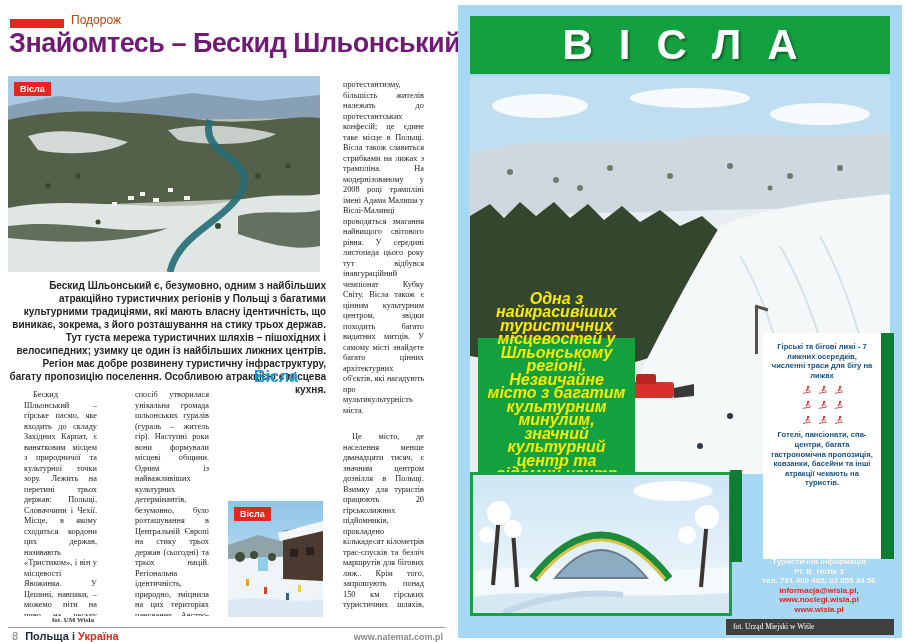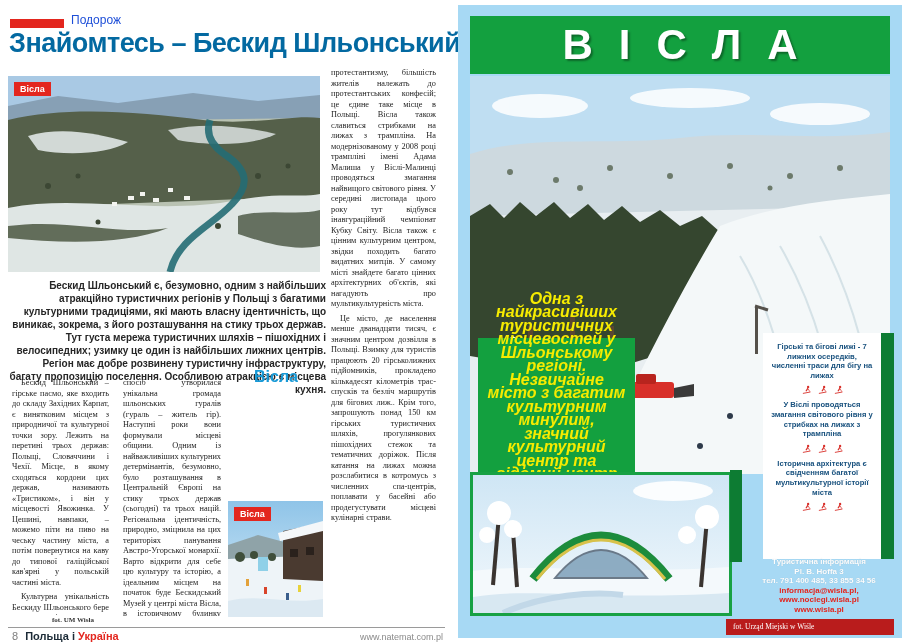--- a/index.html
+++ b/index.html
@@ -1,48 +1,48 @@
 <!DOCTYPE html>
 <html><head>
 <meta charset="utf-8">
 <style>
   html,body{margin:0;padding:0;background:#ddd;}
   .canvas{position:relative;width:905px;height:642px;background:#fff;overflow:hidden;
           font-family:"Liberation Serif",serif;color:#1c1c1c;}
   
   .kicker-bar{position:absolute;left:10px;top:19px;width:54px;height:9px;background:#e3261e;}
   .kicker{position:absolute;left:71px;top:13px;font-family:"Liberation Sans",sans-serif;
-          font-size:12px;color:#1d4ed8;}
+          font-size:12px;color:#c2410c;}
   .article-title{position:absolute;left:9px;top:28px;margin:0;font-family:"Liberation Sans",sans-serif;
-          font-weight:bold;font-size:27px;color:#0369a1;letter-spacing:-0.5px;white-space:nowrap;}
+          font-weight:bold;font-size:27px;color:#701a75;letter-spacing:-0.5px;white-space:nowrap;}
   figure{margin:0;}
   .main-photo{position:absolute;left:8px;top:76px;width:312px;height:196px;overflow:hidden;}
   .photo-tag{position:absolute;top:6px;left:6px;background:#e3261e;color:#fff;
           font-family:"Liberation Sans",sans-serif;font-weight:bold;font-size:9px;padding:2px 6px;}
   .lead{position:absolute;left:8px;top:279px;width:318px;margin:0;font-family:"Liberation Sans",sans-serif;
           font-weight:bold;font-size:10px;line-height:13px;color:#262626;text-align:right;}
   .col{position:absolute;font-size:8.3px;line-height:10.5px;text-align:justify;}
-  .col p{margin:4px;}
+  .col p{margin:16px;}
   .indent{text-indent:9px;}
   .col1{left:8px;top:374px;width:105px;height:242px;overflow:hidden;}
   .col2{left:119px;top:374px;width:106px;height:242px;overflow:hidden;}
   .col3{left:229px;top:372px;width:94px;}
   .col3-heading{margin:0 0 4px 0;font-family:"Liberation Sans",sans-serif;font-weight:bold;
           font-size:16px;color:#1899d6;text-align:center;}
   .col3-photo{position:absolute;left:228px;top:501px;width:95px;height:116px;overflow:hidden;}
   .col4{left:327px;top:64px;width:113px;height:548px;overflow:hidden;}
   .credit-left{position:absolute;left:8px;top:616px;font-size:7px;font-weight:bold;color:#333;padding-left:44px;}
   .footer-rule{position:absolute;left:8px;top:627px;width:437px;border-top:1px solid #9a9a9a;}
   .footer-left{position:absolute;left:12px;top:630px;font-family:"Liberation Sans",sans-serif;
           font-weight:bold;font-size:11px;}
   .page-num{color:#7f7f7f;font-weight:normal;margin-right:4px;}
   .brand-dark{color:#1b2a36;}
   .brand-red{color:#e3261e;}
   .footer-url{position:absolute;right:462px;top:632px;font-family:"Liberation Sans",sans-serif;
-          font-size:9px;color:#8a8a8a;}
+          font-size:9px;color:#8a8a8a;font-weight:bold;}
   
   .ad{position:absolute;left:458px;top:5px;width:444px;height:633px;background:#a7d9f4;}
   .ad-banner{position:absolute;left:12px;top:11px;width:420px;height:58px;background:#13a03f;
           color:#fff;font-family:"Liberation Sans",sans-serif;font-weight:bold;font-size:42px;
           line-height:58px;text-align:center;letter-spacing:26px;text-indent:26px;
           text-shadow:2px 2px 2px rgba(0,0,0,.35);}
   .ad-photo{position:absolute;left:12px;top:71px;width:420px;height:398px;overflow:hidden;}
   .promo{position:absolute;left:20px;top:333px;width:157px;height:137px;background:#13a03f;
           color:#f6eb00;font-family:"Liberation Sans",sans-serif;font-weight:bold;font-style:italic;
           font-size:16px;line-height:13.5px;text-align:center;display:flex;align-items:center;
@@ -55,21 +55,21 @@
   .skier-row{display:flex;justify-content:center;gap:7px;margin:5px 0;}
   .skier-row svg{display:block;}
   .arch-photo{position:absolute;left:12px;top:467px;width:262px;height:144px;border:3px solid #18a144;
           box-sizing:border-box;overflow:hidden;background:#eaf4fb;}
   .strip2{position:absolute;left:272px;top:465px;width:12px;height:92px;background:#0d7c33;}
   .contact{position:absolute;left:288px;top:552px;width:146px;text-align:center;
           font-family:"Liberation Sans",sans-serif;font-weight:bold;font-size:8px;line-height:9.6px;}
   .contact div{margin:0;}
   .c-white{color:#fdfdfd;text-shadow:0 0 1px rgba(0,0,0,.15);}
   .c-red{color:#e3261e;}
-  .credit-strip{position:absolute;left:268px;top:614px;width:168px;height:16px;background:#b91c1c;
+  .credit-strip{position:absolute;left:268px;top:614px;width:168px;height:16px;background:#404040;
           color:#fff;font-family:"Liberation Serif",serif;font-size:7.5px;line-height:16px;
           padding-left:7px;box-sizing:border-box;}
 </style>
 </head>
 <body>
 
 <div class="canvas">
 
   <section>
     <span class="kicker-bar"></span>
@@ -250,62 +250,61 @@
             <path d="M6.8 3.6 L8.6 6.8" stroke="#d8302a" stroke-width=".8" fill="none"></path>
             <path d="M1 8.8 L9.4 7.2" stroke="#d8302a" stroke-width="1" fill="none"></path>
           </svg>
         <svg width="9" height="10" viewBox="0 0 10 10">
             <circle cx="6.8" cy="1.6" r="1.3" fill="#d8302a"></circle>
             <path d="M6.6 3 L4.4 6.4" stroke="#d8302a" stroke-width="1.4" fill="none"></path>
             <path d="M6.8 3.6 L8.6 6.8" stroke="#d8302a" stroke-width=".8" fill="none"></path>
             <path d="M1 8.8 L9.4 7.2" stroke="#d8302a" stroke-width="1" fill="none"></path>
           </svg>
       </div>
-      <p>У Віслі проводяться змагання світового рівня у стрибках на лижах з трампліна</p>
       <div class="skier-row">
         <svg width="9" height="10" viewBox="0 0 10 10">
             <circle cx="6.8" cy="1.6" r="1.3" fill="#d8302a"></circle>
             <path d="M6.6 3 L4.4 6.4" stroke="#d8302a" stroke-width="1.4" fill="none"></path>
             <path d="M6.8 3.6 L8.6 6.8" stroke="#d8302a" stroke-width=".8" fill="none"></path>
             <path d="M1 8.8 L9.4 7.2" stroke="#d8302a" stroke-width="1" fill="none"></path>
           </svg>
         <svg width="9" height="10" viewBox="0 0 10 10">
             <circle cx="6.8" cy="1.6" r="1.3" fill="#d8302a"></circle>
             <path d="M6.6 3 L4.4 6.4" stroke="#d8302a" stroke-width="1.4" fill="none"></path>
             <path d="M6.8 3.6 L8.6 6.8" stroke="#d8302a" stroke-width=".8" fill="none"></path>
             <path d="M1 8.8 L9.4 7.2" stroke="#d8302a" stroke-width="1" fill="none"></path>
           </svg>
         <svg width="9" height="10" viewBox="0 0 10 10">
             <circle cx="6.8" cy="1.6" r="1.3" fill="#d8302a"></circle>
             <path d="M6.6 3 L4.4 6.4" stroke="#d8302a" stroke-width="1.4" fill="none"></path>
             <path d="M6.8 3.6 L8.6 6.8" stroke="#d8302a" stroke-width=".8" fill="none"></path>
             <path d="M1 8.8 L9.4 7.2" stroke="#d8302a" stroke-width="1" fill="none"></path>
           </svg>
       </div>
-      <p>Історична архітектура є свідченням багатої мультикультурної історії міста</p>
       <div class="skier-row">
         <svg width="9" height="10" viewBox="0 0 10 10">
             <circle cx="6.8" cy="1.6" r="1.3" fill="#d8302a"></circle>
             <path d="M6.6 3 L4.4 6.4" stroke="#d8302a" stroke-width="1.4" fill="none"></path>
             <path d="M6.8 3.6 L8.6 6.8" stroke="#d8302a" stroke-width=".8" fill="none"></path>
             <path d="M1 8.8 L9.4 7.2" stroke="#d8302a" stroke-width="1" fill="none"></path>
           </svg>
         <svg width="9" height="10" viewBox="0 0 10 10">
             <circle cx="6.8" cy="1.6" r="1.3" fill="#d8302a"></circle>
             <path d="M6.6 3 L4.4 6.4" stroke="#d8302a" stroke-width="1.4" fill="none"></path>
             <path d="M6.8 3.6 L8.6 6.8" stroke="#d8302a" stroke-width=".8" fill="none"></path>
             <path d="M1 8.8 L9.4 7.2" stroke="#d8302a" stroke-width="1" fill="none"></path>
           </svg>
         <svg width="9" height="10" viewBox="0 0 10 10">
             <circle cx="6.8" cy="1.6" r="1.3" fill="#d8302a"></circle>
             <path d="M6.6 3 L4.4 6.4" stroke="#d8302a" stroke-width="1.4" fill="none"></path>
             <path d="M6.8 3.6 L8.6 6.8" stroke="#d8302a" stroke-width=".8" fill="none"></path>
             <path d="M1 8.8 L9.4 7.2" stroke="#d8302a" stroke-width="1" fill="none"></path>
           </svg>
       </div>
+      <p>Готелі, пансіонати, спа-центри, багата гастрономічна пропозиція, ковзанки, басейни та інші атракції чекають на туристів.</p>
     </aside>
     <div class="sidebar-strip"></div>
 
     <figure class="arch-photo">
       <svg width="256" height="138" viewBox="0 0 256 138" preserveAspectRatio="none">
         <defs>
           <linearGradient id="sky3" x1="0" y1="0" x2="0" y2="1">
             <stop offset="0" stop-color="#cfe6f5"></stop>
               <stop offset="1" stop-color="#f2f8fc"></stop>
           </linearGradient>

